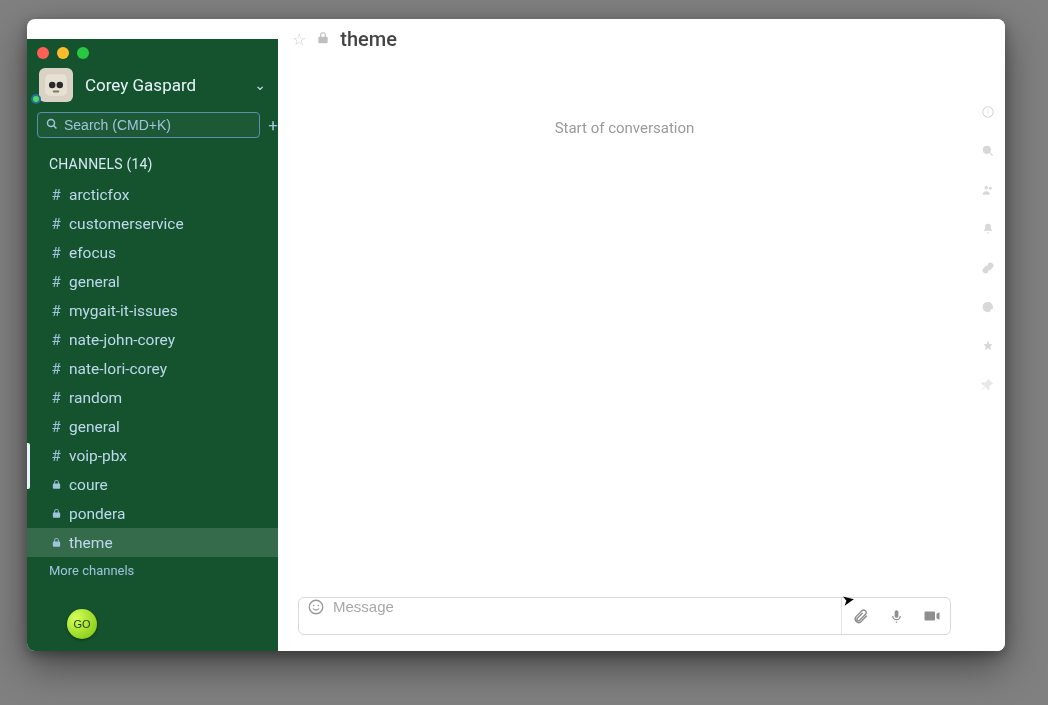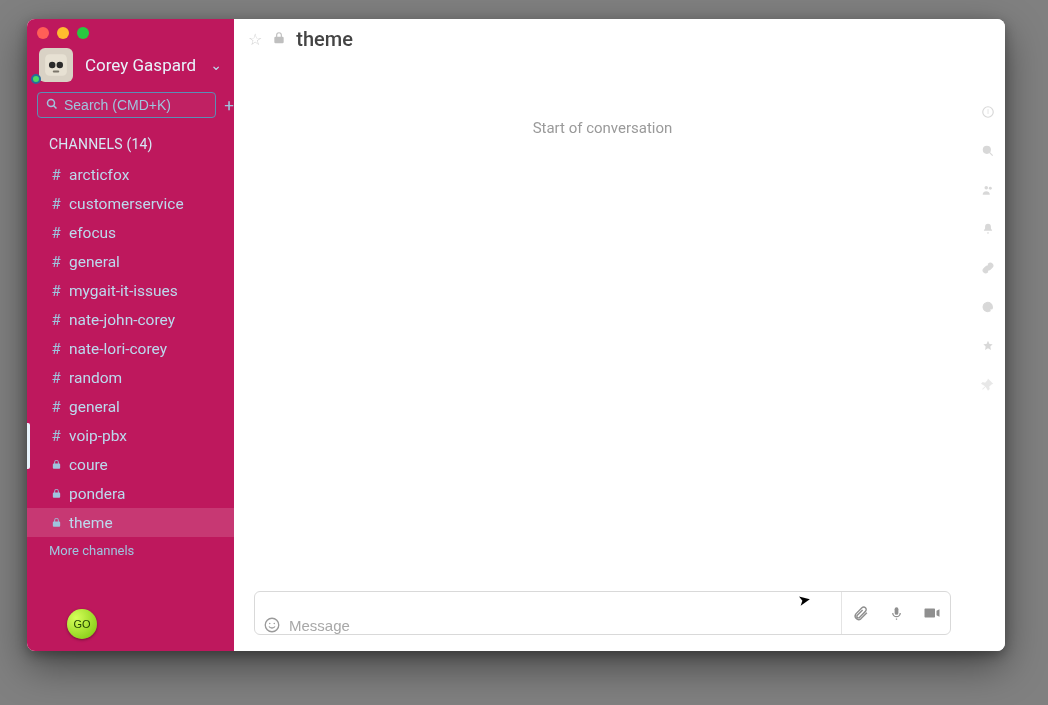--- a/index.html
+++ b/index.html
@@ -18,26 +18,27 @@
     width: 978px;
     height: 632px;
     border-radius: 8px;
     box-shadow: 0 15px 40px rgba(0,0,0,0.45), 0 4px 12px rgba(0,0,0,0.3);
     overflow: hidden;
     display: flex;
     background: #fff;
   }
   
   .sidebar {
-    width: 207px;
-    background: #be185d;
+    width: 251px;
+    background: #14532d;
     display: flex;
     flex-direction: column;
     color: #cfe4f2;
     position: relative;
+    margin-top: 20px;
   }
   .traffic-lights { display:flex; gap:8px; padding:8px 10px 3px 10px; }
   .tl { width:12px; height:12px; border-radius:50%; }
   .tl.red{background:#ff5f57;} .tl.yellow{background:#ffbd2e;} .tl.green{background:#28c840;}
 
   .user-row {
     display:flex; align-items:center; padding:6px 12px 10px 12px;
   }
   .avatar-wrap{position:relative;width:34px;height:34px}
   .avatar{
@@ -94,22 +95,22 @@
   .header{
     height:40px;display:flex;align-items:center;padding:0 14px;gap:10px
   }
   .star{color:#d0d0d0;font-size:16px}
   .lock-h{color:#bfbfbf;font-size:16px}
   .title{font-size:20px;color:#444;font-weight:500}
   .body{flex:1;display:flex;flex-direction:column;align-items:center;
     padding-top:60px;color:#9a9a9a;font-size:15px}
   .compose-wrap{padding:0 20px 16px 20px}
   .compose{
-    display:flex;align-items:flex-end;border:1px solid #d9d9d9;border-radius:6px;
-    height:44px;overflow:hidden;background:#fff
+    display:flex;align-items:flex-start;border:1px solid #d9d9d9;border-radius:6px;
+    height:38px;overflow:hidden;background:#fff
   }
   .compose .emoji{width:34px;display:flex;align-items:center;justify-content:center;color:#9a9a9a;font-size:18px}
   .compose input{flex:1;border:none;outline:none;font-size:15px;color:#555}
   .compose input::placeholder{color:#a8a8a8}
   .compose .actions{display:flex;align-items:center;border-left:1px solid #e4e4e4;height:100%}
   .compose .act{width:36px;display:flex;align-items:center;justify-content:center;color:#8f8f8f;font-size:17px}
 
   .action-rail{
     width:34px;display:flex;flex-direction:column;align-items:center;
     padding-top:86px;gap:22px

